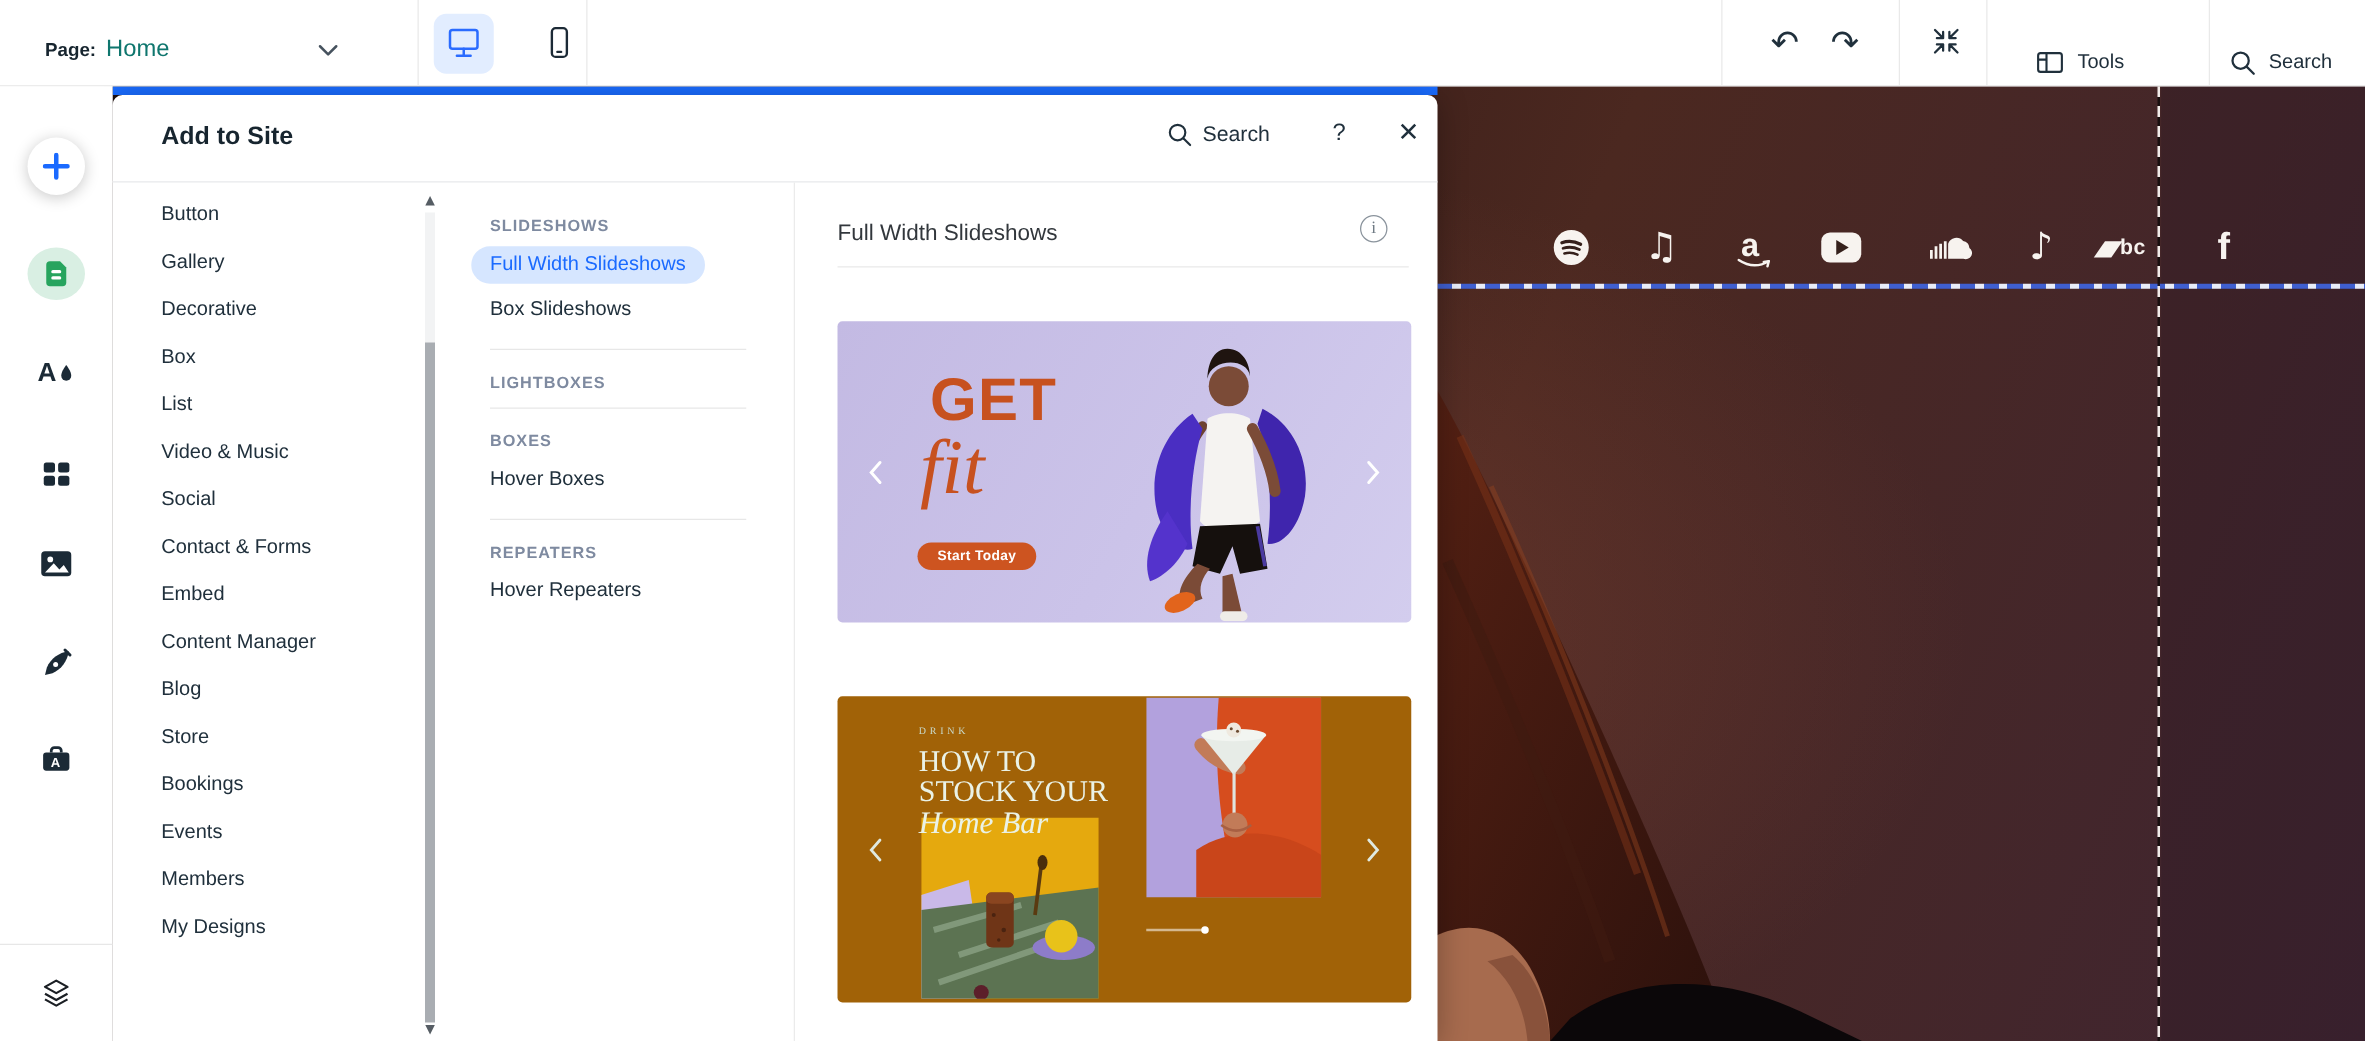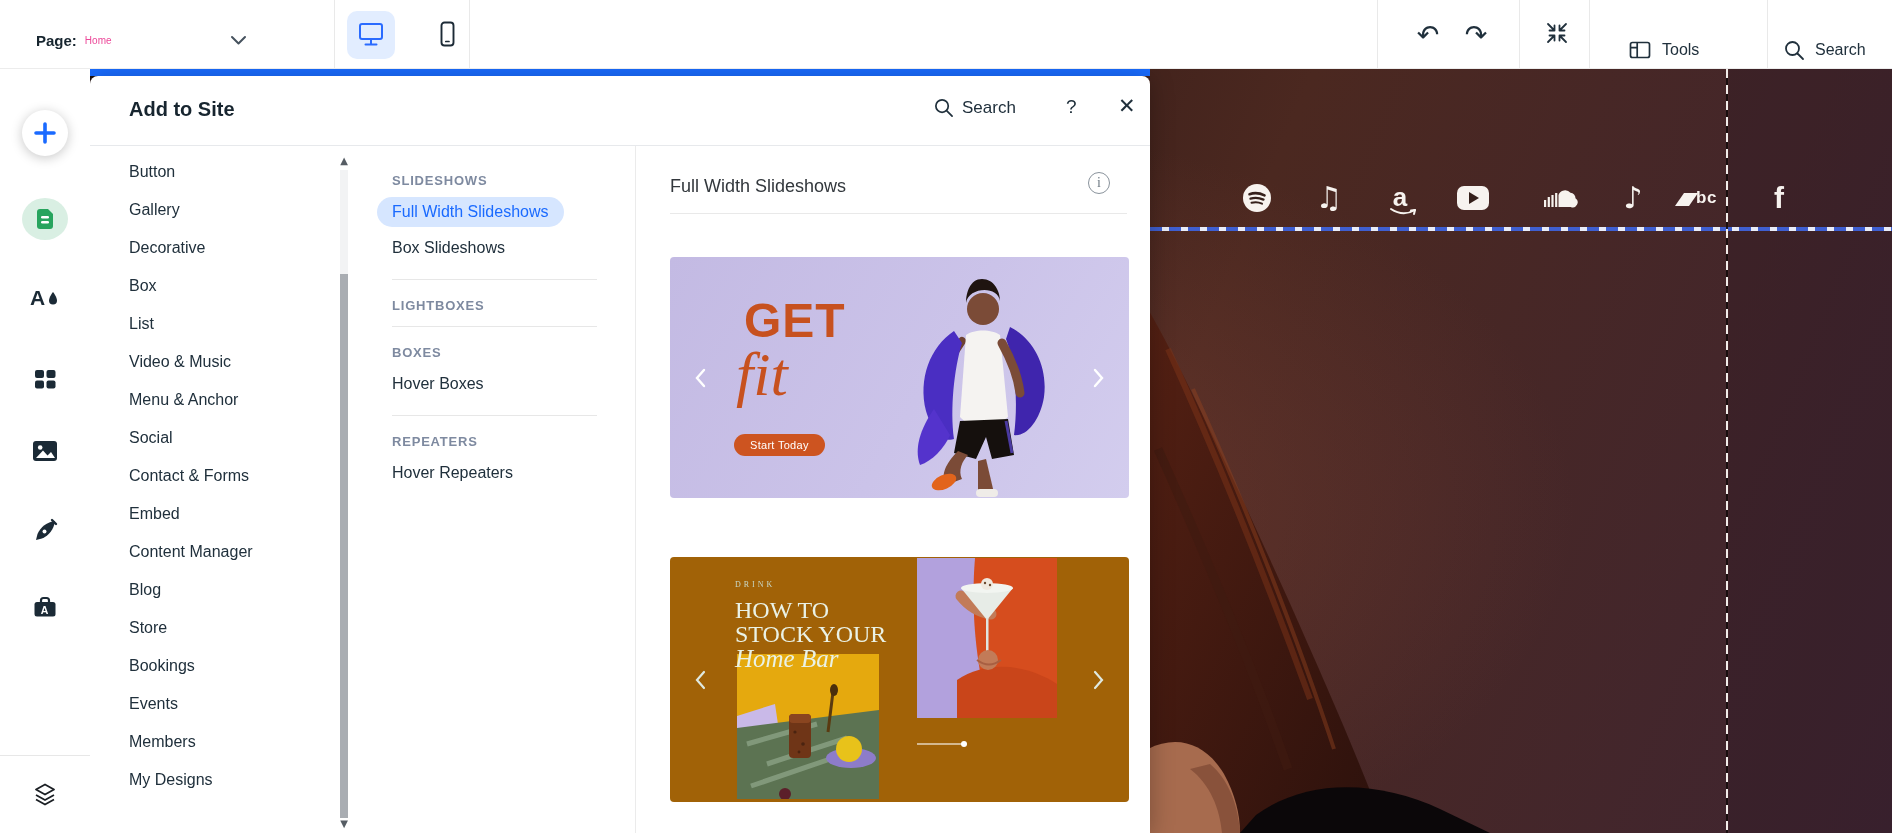--- a/index.html
+++ b/index.html
@@ -4,21 +4,21 @@
 <style>
   * { margin:0; padding:0; box-sizing:border-box; }
   html,body { width:1892px; height:833px; overflow:hidden; }
   body { position:relative; font-family:"Liberation Sans", sans-serif; background:#fff; color:#1f2a37; }
 
   
   .topbar { position:absolute; left:0; top:0; width:1892px; height:69px; background:#fff; border-bottom:1px solid #ececec; z-index:50; }
   .tb-divider { position:absolute; top:0; width:1px; height:68px; background:#e9e9e9; }
   .page-selector { position:absolute; left:36px; top:0; height:80px; display:flex; align-items:center; gap:8px; cursor:pointer; }
   .page-label { font-size:15px; font-weight:700; color:#17252f; }
-  .page-value { font-size:10px; color:#ec4899; }
+  .page-value { font-size:19px; color:#0f766e; }
   .page-chevron { margin-left:110px; display:flex; }
   .device-toggle { position:absolute; left:347px; top:11px; display:flex; gap:28px; align-items:center; }
   .device-btn { width:48px; height:48px; border-radius:10px; display:flex; align-items:center; justify-content:center; cursor:pointer; background:transparent; border:none; }
   .device-btn.active { background:#e2edff; }
   .tb-icon-btn { position:absolute; top:0; height:68px; display:flex; align-items:center; justify-content:center; cursor:pointer; background:none; border:none; }
   .glyph-arrow { font-family:"DejaVu Sans", sans-serif; font-size:27px; color:#20303c; line-height:1; }
   .tb-group { position:absolute; top:0; height:68px; display:flex; align-items:center; gap:10px; cursor:pointer; }
   .tb-group span { font-size:16px; color:#20303c;margin-top:32px; }
 
   
@@ -80,21 +80,21 @@
   .content-title { position:absolute; left:34px; top:30px; font-size:18px; color:#32373c; }
   .info-icon { position:absolute; right:40px; top:26px; width:22px; height:22px; border:1.5px solid #8a939c; border-radius:50%; color:#6f7a84; font-family:"Liberation Serif", serif; font-size:14px; display:flex; align-items:center; justify-content:center; cursor:pointer; }
   .content-divider { position:absolute; left:34px; right:23px; top:67px; height:1px; background:#e9e9e9; }
 
   .slide { position:absolute; left:34px; width:459px; border-radius:4px; overflow:hidden; cursor:pointer; }
   .slide1 { top:111px; height:241px; background:linear-gradient(120deg,#c3bae3 0%, #cbc3e9 55%, #d3cdee 100%); }
   .slide2 { top:411px; height:245px; background:#a16207; }
   .slide-chevron { position:absolute; top:50%; transform:translateY(-50%); width:22px; height:22px; }
   .s1-headline { position:absolute; left:74px; top:36px; font-size:48px; font-weight:800; letter-spacing:1px; color:#c7511f; }
   .s1-subline { position:absolute; left:66px; top:82px; font-family:"Liberation Serif", serif; font-style:italic; font-size:62px; color:#c7511f; }
-  .s1-button { position:absolute; left:64px; top:177px; background:#cd5420; color:#fff; font-size:11px; font-weight:400; letter-spacing:.3px; padding:5px 16px; border-radius:999px; }
+  .s1-button { position:absolute; left:64px; top:177px; background:#cd5420; color:#fff; font-size:11px; font-weight:700; letter-spacing:.3px; padding:5px 16px; border-radius:999px; }
   .s2-text { position:absolute; left:65px; top:23px; color:#eaf2e6; z-index:3; }
   .s2-eyebrow { font-family:"Liberation Serif", serif; font-size:8px; letter-spacing:3px; color:#c9d9c9; margin-bottom:9px; }
   .s2-line { font-family:"Liberation Serif", serif; font-size:24px; line-height:24px; }
   .s2-line-italic { font-family:"Liberation Serif", serif; font-style:italic; font-size:25px; line-height:25px; }
   .s2-photo-left { position:absolute; left:67px; top:97px; z-index:2; }
   .s2-photo-right { position:absolute; left:247px; top:1px; z-index:2; }
   .s2-progress { position:absolute; left:247px; top:186px; width:46px; height:2px; background:rgba(255,255,255,.55); z-index:3; }
   .s2-progress::after { content:""; position:absolute; right:-4px; top:-2px; width:6px; height:6px; border-radius:50%; background:#fff; }
 </style>
 </head>
@@ -350,23 +350,20 @@
         <span>Decorative</span>
       </div>
       <div class="cat-item">
         <span>Box</span>
       </div>
       <div class="cat-item">
         <span>List</span>
       </div>
       <div class="cat-item">
         <span>Video &amp; Music</span>
-      </div>
-      <div class="cat-item">
-        <span>Menu &amp; Anchor</span>
       </div>
       <div class="cat-item">
         <span>Social</span>
       </div>
       <div class="cat-item">
         <span>Contact &amp; Forms</span>
       </div>
       <div class="cat-item">
         <span>Embed</span>
       </div>

